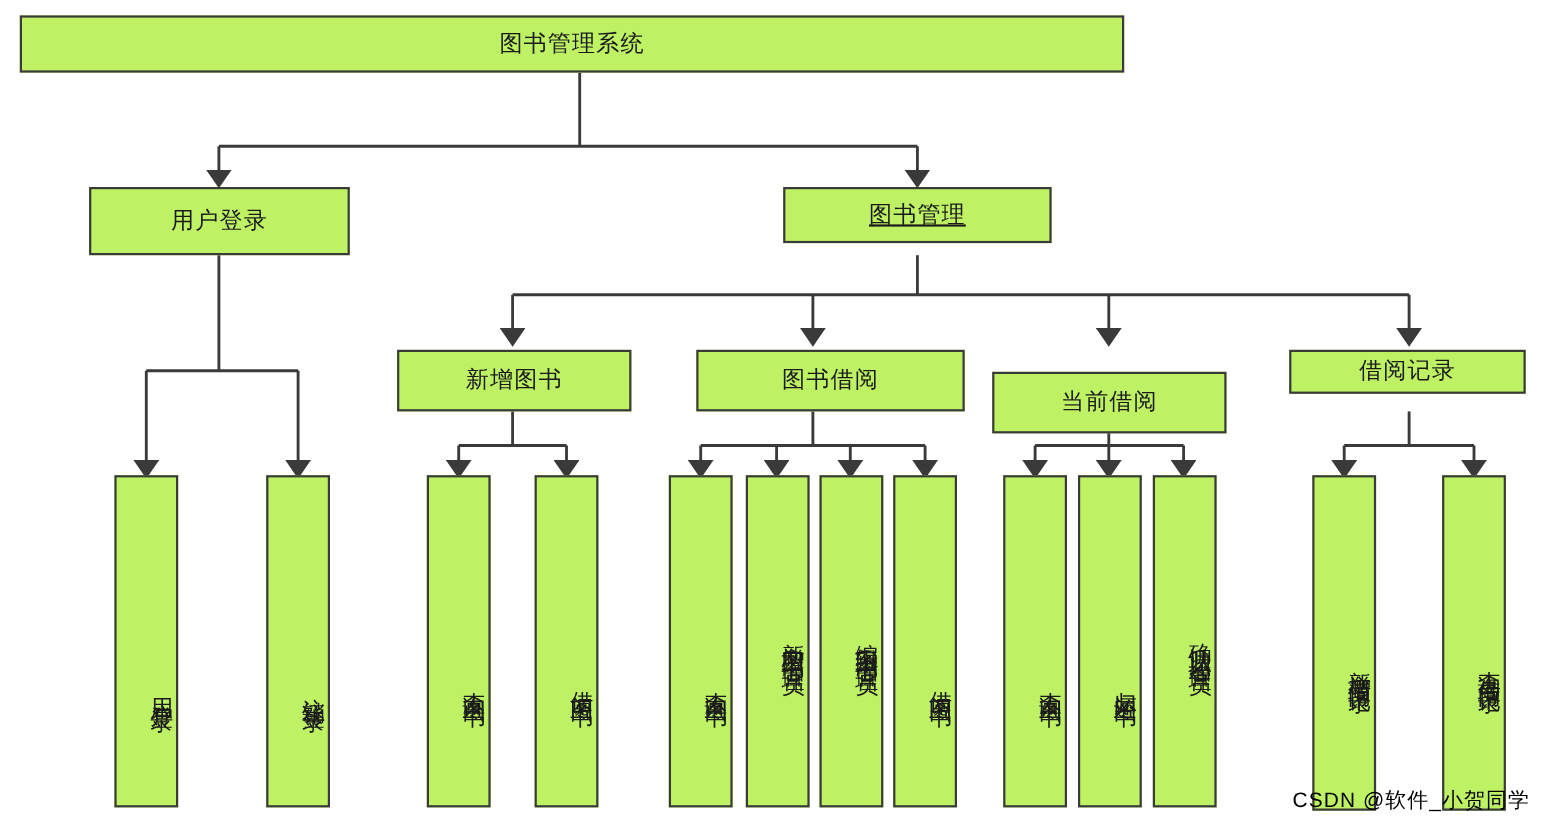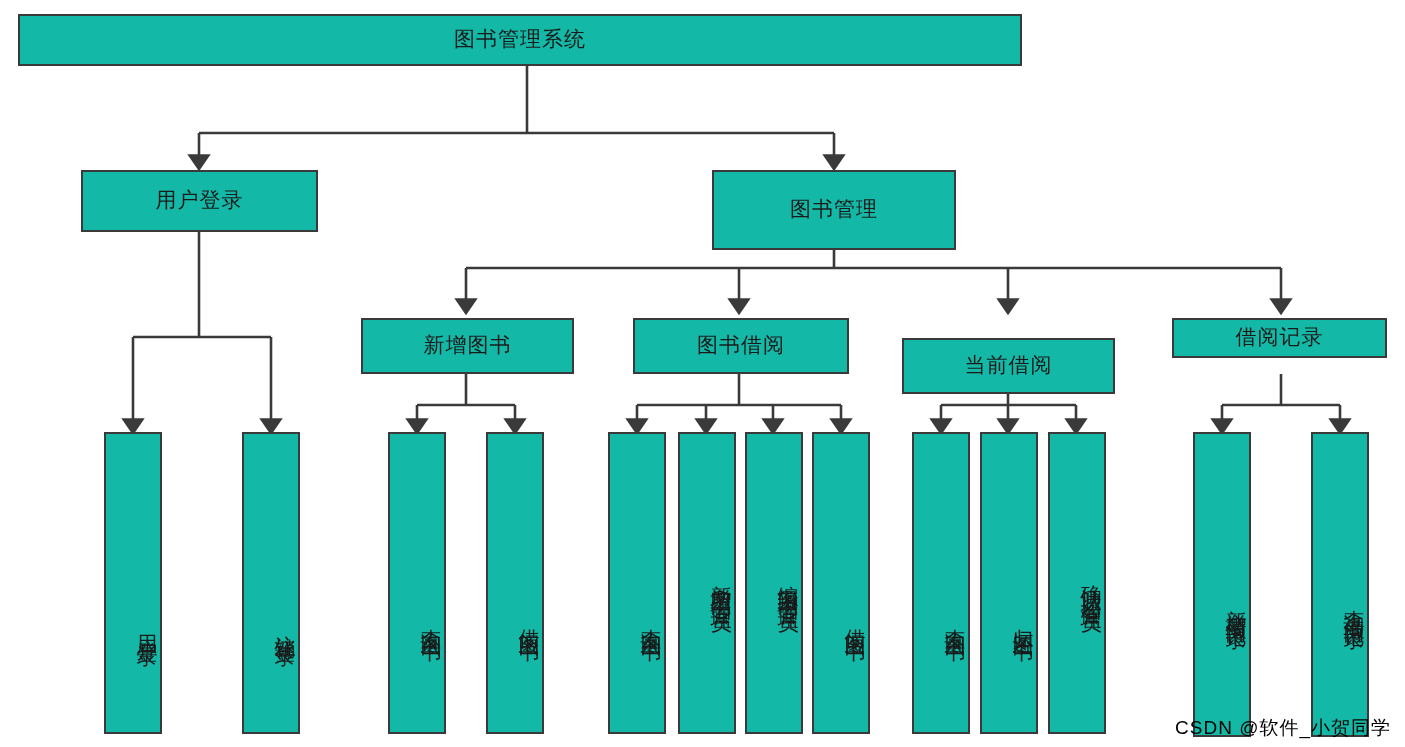--- a/index.html
+++ b/index.html
@@ -13,21 +13,21 @@
   #diagram-root{
     position:absolute;left:0;top:0;width:1405px;height:747px;
   }
   svg#connectors{
     position:absolute;left:0;top:0;width:1405px;height:747px;
     pointer-events:none;
   }
   .node{
     position:absolute;
     box-sizing:border-box;
-    background:#14b8a6;
+    background:#bef264;
     border:2px solid #3a3a3a;
     display:flex;
     align-items:center;
     justify-content:center;
     color:#1a1a1a;
   }
   .node.horiz{
     font-size:21px;
     letter-spacing:1px;
     line-height:1.2;
@@ -119,29 +119,29 @@
   </svg>
 
   <div class="node horiz" style="left:18px;top:14px;width:1004px;height:52px;">
     <span class="node-label">图书管理系统</span>
   </div>
 
   <div class="node horiz" style="left:81px;top:170px;width:237px;height:62px;">
     <span class="node-label">用户登录</span>
   </div>
 
-  <div class="node horiz" style="left:712px;top:170px;width:244px;height:80px;">
+  <div class="node horiz" style="left:712px;top:170px;width:244px;height:51px;text-decoration:underline;">
     <span class="node-label">图书管理</span>
   </div>
 
   <div class="node horiz" style="left:361px;top:318px;width:213px;height:56px;">
     <span class="node-label">新增图书</span>
   </div>
 
-  <div class="node horiz" style="left:633px;top:318px;width:216px;height:56px;">
+  <div class="node horiz" style="left:633px;top:318px;width:244px;height:56px;">
     <span class="node-label">图书借阅</span>
   </div>
 
   <div class="node horiz" style="left:902px;top:318px;width:213px;height:56px;margin-top:20px;">
     <span class="node-label">当前借阅</span>
   </div>
 
   <div class="node horiz" style="left:1172px;top:318px;width:215px;height:40px;">
     <span class="node-label">借阅记录</span>
   </div>

